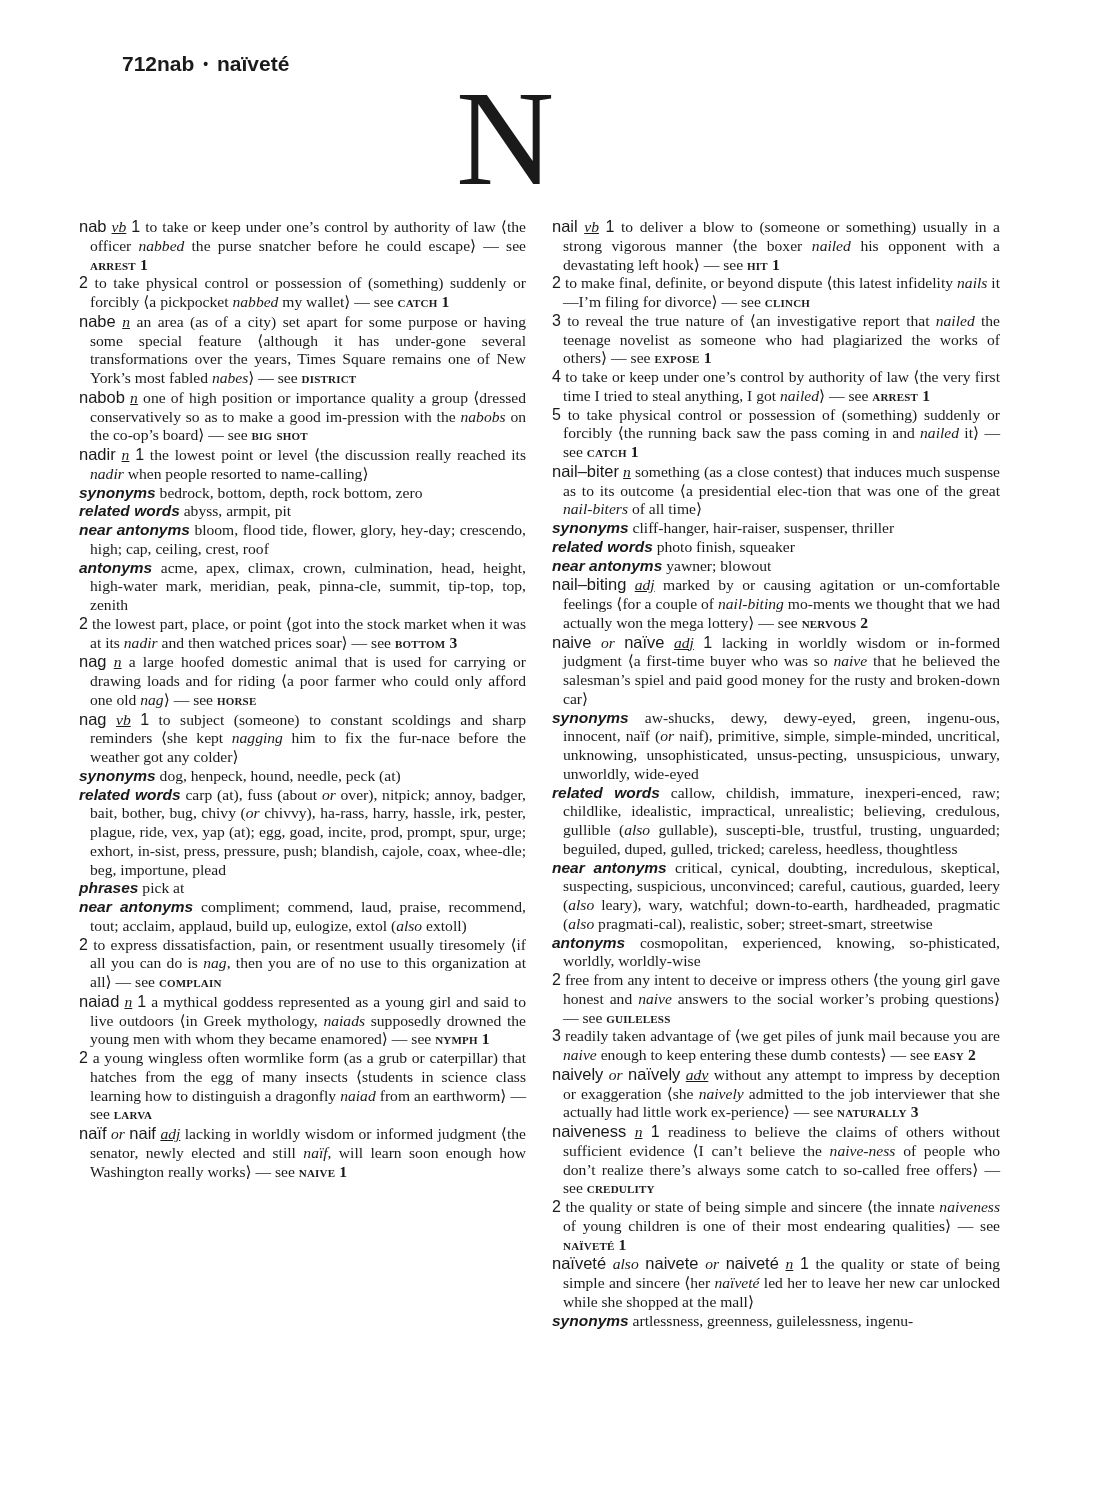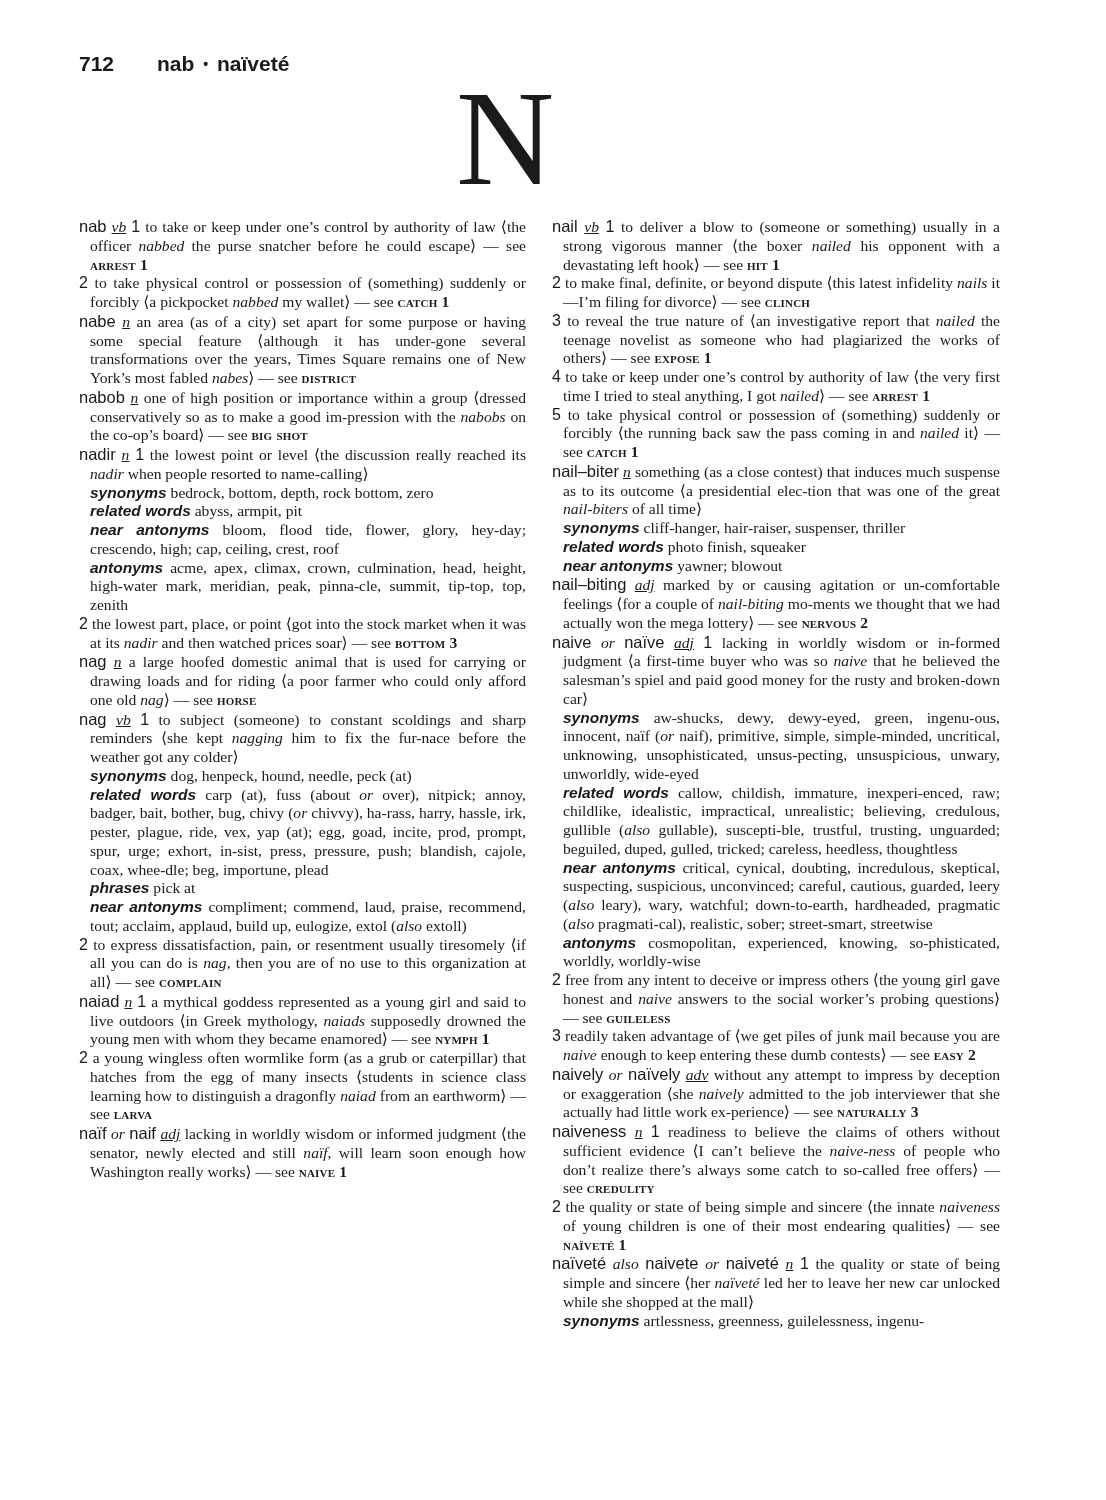--- a/index.html
+++ b/index.html
@@ -1,49 +1,49 @@
 <!DOCTYPE html>
 <html><head>
 <meta charset="utf-8">
 <style>
   html, body { margin: 0; padding: 0; background: #ffffff; }
   body { width: 1106px; height: 1500px; position: relative; overflow: hidden; color: #1a1a1a; }
   .running-head { position: absolute; left: 79px; top: 52px; font-family: "Liberation Sans", sans-serif; font-weight: bold; font-size: 21px; color: #1a1a1a; white-space: nowrap; }
-  .running-head .page-num { display: inline-block; width: 78px; }
+  .running-head .page-num { display: inline-block; width: 78px; text-align: right; }
   .running-head .bullet { font-size: 14px; position: relative; top: -2px; margin: 0 3px; }
   .big-letter { position: absolute; left: 456px; top: 70px; font-family: "Liberation Serif", serif; font-size: 136px; line-height: 1; color: #1a1a1a; }
   .column { position: absolute; top: 217px; width: 447px; font-family: "Liberation Serif", serif; font-size: 15.6px; line-height: 18.75px; text-align: justify; }
   .col-left { left: 79px; }
   .col-right { left: 552px; width: 448px; }
   .entry { margin: 0; padding-left: 11px; text-indent: -11px; hyphens: manual; }
   .sense { display: block; }
   .sub { display: block; }
   .hw { font-family: "Liberation Sans", sans-serif; font-size: 16.5px; font-weight: normal; }
   .pos { font-style: italic; text-decoration: underline; }
   .num { font-family: "Liberation Sans", sans-serif; font-size: 16px; }
-  .label { font-family: "Liberation Sans", sans-serif; font-style: italic; font-weight: bold; font-size: 15.5px; margin-left: 11px; }
+  .label { font-family: "Liberation Sans", sans-serif; font-style: italic; font-weight: bold; font-size: 15.5px; }
   .xref { font-variant: small-caps; letter-spacing: 0.2px; font-weight: bold; }
   .verbal i { font-style: italic; }
   .connector { font-style: italic; }
 </style>
 </head>
 <body>
 
 <div class="running-head">
   <span class="page-num">712</span><span>nab</span>
   <span class="bullet">•</span>
   <span>naïveté</span>
 </div>
 
 <div class="big-letter">N</div>
 
 <div class="column col-left" id="col-left">
     <p class="entry"><span class="hw">nab</span> <span class="pos">vb</span>  <span class="num">1</span> <span>to take or keep under one’s control by authority of law </span><span class="verbal"><span>⟨the officer </span><i>nabbed</i><span> the purse snatcher before he could escape⟩</span></span><span> — see </span><span class="xref">arrest 1</span><span class="sense"><span class="num">2</span> <span>to take physical control or possession of (something) suddenly or forcibly </span><span class="verbal"><span>⟨a pickpocket </span><i>nabbed</i><span> my wallet⟩ </span></span><span>— see </span><span class="xref">catch 1</span></span></p>
     <p class="entry"><span class="hw">nabe</span> <span class="pos">n</span>  <span>an area (as of a city) set apart for some purpose or having some special feature </span><span class="verbal"><span>⟨although it has under-gone several transformations over the years, Times Square remains one of New York’s most fabled </span><i>nabes</i><span>⟩ </span></span><span>— see </span><span class="xref">district</span></p>
-    <p class="entry"><span class="hw">nabob</span> <span class="pos">n</span>  <span>one of high position or importance within a group </span><span class="verbal"><span>⟨dressed conservatively so as to make a good im-pression with the </span><i>nabobs</i><span> on the co-op’s board⟩</span></span><span> — see </span><span class="xref">big shot</span></p>
+    <p class="entry"><span class="hw">nabob</span> <span class="pos">n</span>  <span>one of high position or importance quality a group </span><span class="verbal"><span>⟨dressed conservatively so as to make a good im-pression with the </span><i>nabobs</i><span> on the co-op’s board⟩</span></span><span> — see </span><span class="xref">big shot</span></p>
     <p class="entry"><span class="hw">nadir</span> <span class="pos">n</span>  <span class="num">1</span> <span>the lowest point or level </span><span class="verbal"><span>⟨the discussion really reached its </span><i>nadir</i><span> when people resorted to name-calling⟩</span></span><span class="sub"><span class="label">synonyms</span> <span>bedrock, bottom, depth, rock bottom, zero</span></span><span class="sub"><span class="label">related words</span> <span>abyss, armpit, pit</span></span><span class="sub"><span class="label">near antonyms</span> <span>bloom, flood tide, flower, glory, hey-day; crescendo, high; cap, ceiling, crest, roof</span></span><span class="sub"><span class="label">antonyms</span> <span>acme, apex, climax, crown, culmination, head, height, high-water mark, meridian, peak, pinna-cle, summit, tip-top, top, zenith</span></span><span class="sense"><span class="num">2</span> <span>the lowest part, place, or point </span><span class="verbal"><span>⟨got into the stock market when it was at its </span><i>nadir</i><span> and then watched prices soar⟩</span></span><span> — see </span><span class="xref">bottom 3</span></span></p>
     <p class="entry"><span class="hw">nag</span> <span class="pos">n</span>  <span>a large hoofed domestic animal that is used for carrying or drawing loads and for riding </span><span class="verbal"><span>⟨a poor farmer who could only afford one old </span><i>nag</i><span>⟩</span></span><span> — see </span><span class="xref">horse</span></p>
     <p class="entry"><span class="hw">nag</span> <span class="pos">vb</span>  <span class="num">1</span> <span>to subject (someone) to constant scoldings and sharp reminders </span><span class="verbal"><span>⟨she kept </span><i>nagging</i><span> him to fix the fur-nace before the weather got any colder⟩</span></span><span class="sub"><span class="label">synonyms</span> <span>dog, henpeck, hound, needle, peck (at)</span></span><span class="sub"><span class="label">related words</span> <span>carp (at), fuss (about </span><i>or</i><span> over), nitpick; annoy, badger, bait, bother, bug, chivy (</span><i>or</i><span> chivvy), ha-rass, harry, hassle, irk, pester, plague, ride, vex, yap (at); egg, goad, incite, prod, prompt, spur, urge; exhort, in-sist, press, pressure, push; blandish, cajole, coax, whee-dle; beg, importune, plead</span></span><span class="sub"><span class="label">phrases</span> <span>pick at</span></span><span class="sub"><span class="label">near antonyms</span> <span>compliment; commend, laud, praise, recommend, tout; acclaim, applaud, build up, eulogize, extol (</span><i>also</i><span> extoll)</span></span><span class="sense"><span class="num">2</span> <span>to express dissatisfaction, pain, or resentment usually tiresomely </span><span class="verbal"><span>⟨if all you can do is </span><i>nag</i><span>, then you are of no use to this organization at all⟩</span></span><span> — see </span><span class="xref">complain</span></span></p>
     <p class="entry"><span class="hw">naiad</span> <span class="pos">n</span>  <span class="num">1</span> <span>a mythical goddess represented as a young girl and said to live outdoors </span><span class="verbal"><span>⟨in Greek mythology, </span><i>naiads</i><span> supposedly drowned the young men with whom they became enamored⟩</span></span><span> — see </span><span class="xref">nymph 1</span><span class="sense"><span class="num">2</span> <span>a young wingless often wormlike form (as a grub or caterpillar) that hatches from the egg of many insects </span><span class="verbal"><span>⟨students in science class learning how to distinguish a dragonfly </span><i>naiad</i><span> from an earthworm⟩</span></span><span> — see </span><span class="xref">larva</span></span></p>
     <p class="entry"><span class="hw">naïf</span> <span class="connector">or</span> <span class="hw">naif</span> <span class="pos">adj</span>  <span>lacking in worldly wisdom or informed judgment </span><span class="verbal"><span>⟨the senator, newly elected and still </span><i>naïf</i><span>, will learn soon enough how Washington really works⟩</span></span><span> — see </span><span class="xref">naive 1</span></p>
   </div>
 <div class="column col-right" id="col-right">
     <p class="entry"><span class="hw">nail</span> <span class="pos">vb</span>  <span class="num">1</span> <span>to deliver a blow to (someone or something) usually in a strong vigorous manner </span><span class="verbal"><span>⟨the boxer </span><i>nailed</i><span> his opponent with a devastating left hook⟩</span></span><span> — see </span><span class="xref">hit 1</span><span class="sense"><span class="num">2</span> <span>to make final, definite, or beyond dispute </span><span class="verbal"><span>⟨this latest infidelity </span><i>nails</i><span> it—I’m filing for divorce⟩</span></span><span> — see </span><span class="xref">clinch</span></span><span class="sense"><span class="num">3</span> <span>to reveal the true nature of </span><span class="verbal"><span>⟨an investigative report that </span><i>nailed</i><span> the teenage novelist as someone who had plagiarized the works of others⟩</span></span><span> — see </span><span class="xref">expose 1</span></span><span class="sense"><span class="num">4</span> <span>to take or keep under one’s control by authority of law </span><span class="verbal"><span>⟨the very first time I tried to steal anything, I got </span><i>nailed</i><span>⟩</span></span><span> — see </span><span class="xref">arrest 1</span></span><span class="sense"><span class="num">5</span> <span>to take physical control or possession of (something) suddenly or forcibly </span><span class="verbal"><span>⟨the running back saw the pass coming in and </span><i>nailed</i><span> it⟩</span></span><span> — see </span><span class="xref">catch 1</span></span></p>
     <p class="entry"><span class="hw">nail–biter</span> <span class="pos">n</span>  <span>something (as a close contest) that induces much suspense as to its outcome </span><span class="verbal"><span>⟨a presidential elec-tion that was one of the great </span><i>nail-biters</i><span> of all time⟩</span></span><span class="sub"><span class="label">synonyms</span> <span>cliff-hanger, hair-raiser, suspenser, thriller</span></span><span class="sub"><span class="label">related words</span> <span>photo finish, squeaker</span></span><span class="sub"><span class="label">near antonyms</span> <span>yawner; blowout</span></span></p>
     <p class="entry"><span class="hw">nail–biting</span> <span class="pos">adj</span>  <span>marked by or causing agitation or un-comfortable feelings </span><span class="verbal"><span>⟨for a couple of </span><i>nail-biting</i><span> mo-ments we thought that we had actually won the mega lottery⟩</span></span><span> — see </span><span class="xref">nervous 2</span></p>

